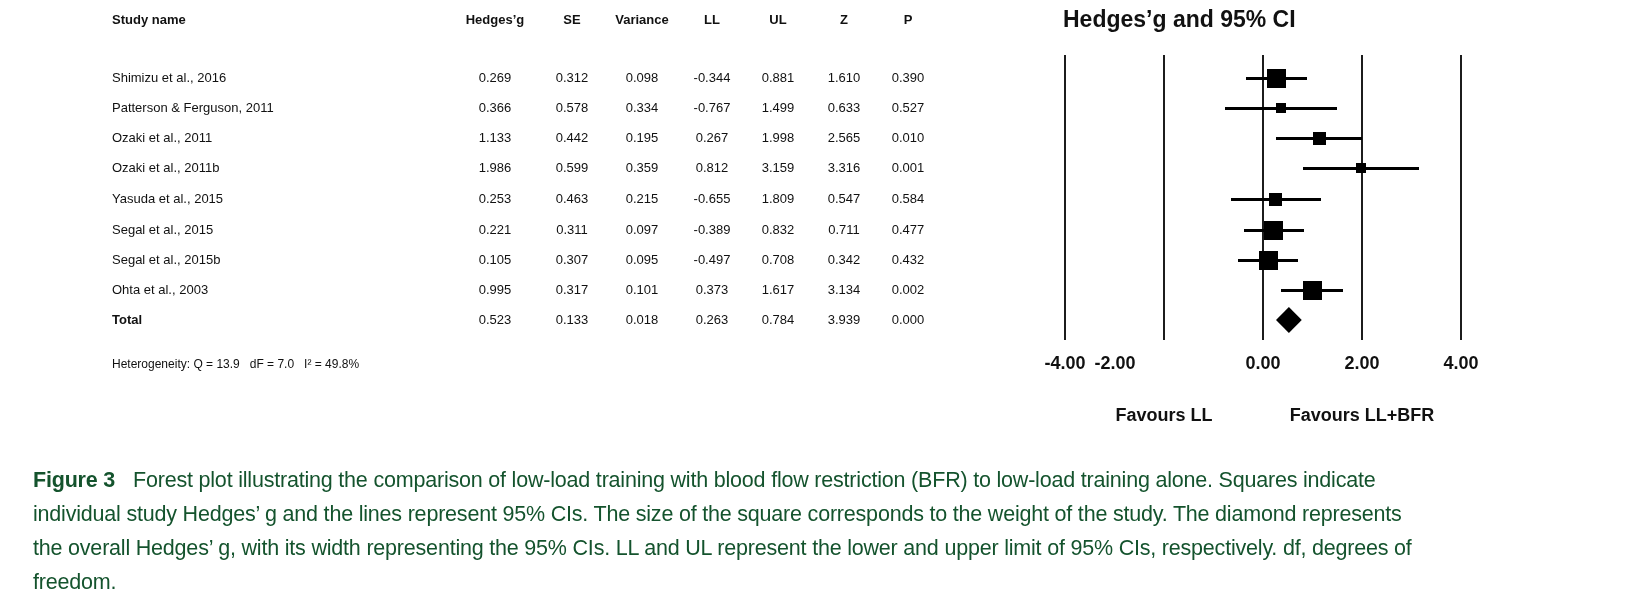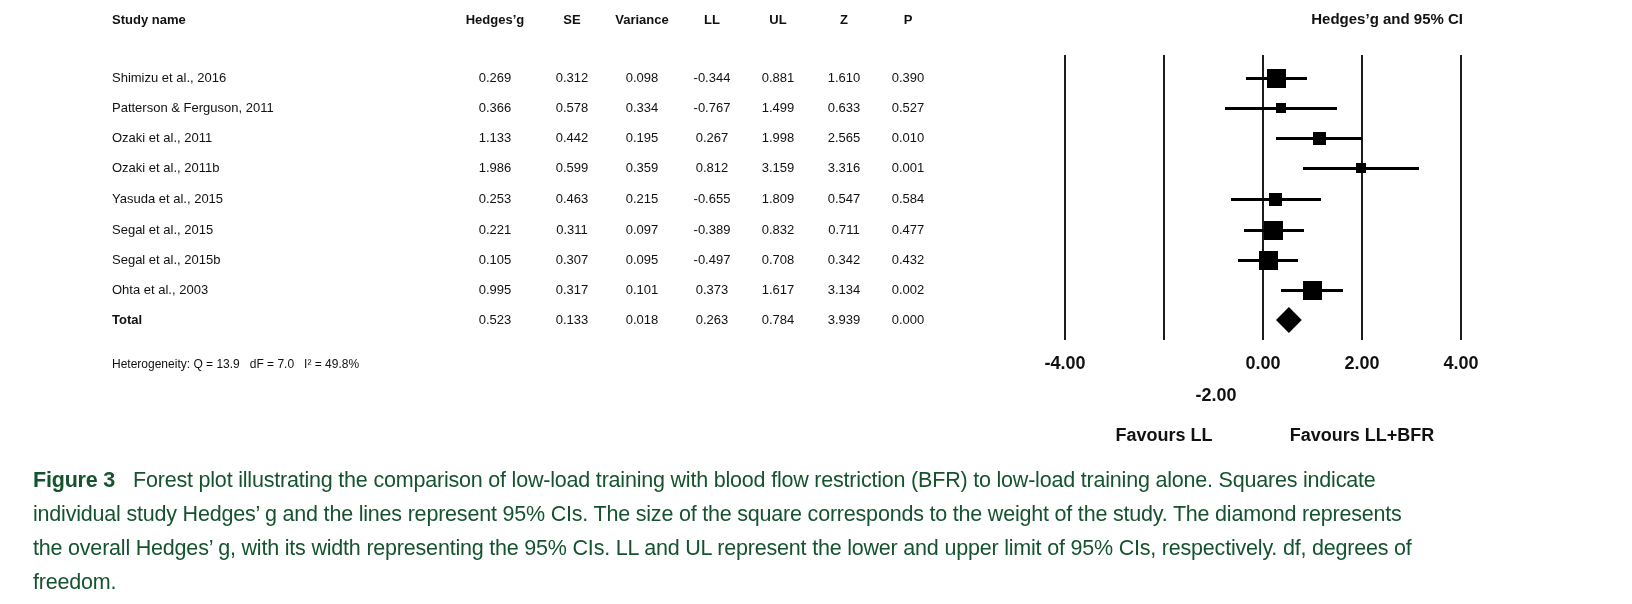--- a/index.html
+++ b/index.html
@@ -16,36 +16,36 @@
   .row span{text-align:center;}
   .row span.c0{text-align:left;}
   .bold{font-weight:bold;}
   .het{
     position:absolute;left:112px;top:351px;height:26px;line-height:26px;
     font-size:12px;white-space:pre;
   }
   
   .ptitle{
     position:absolute;left:1063px;top:6px;width:400px;height:26px;line-height:26px;
-    text-align:right;font-size:15px;font-weight:bold;
+    text-align:left;font-size:23px;font-weight:bold;
   }
   #plot-layer{position:absolute;left:0;top:0;width:1632px;height:604px;}
   .gridline{position:absolute;top:55px;width:2px;height:285px;background:#1c1c1c;}
   .ciline{position:absolute;height:3px;background:#000;}
   .sq{position:absolute;background:#000;}
   .diamond{
     position:absolute;background:#000;
     clip-path:polygon(50% 0,100% 50%,50% 100%,0 50%);
   }
   .ticklabel{
     position:absolute;top:351px;width:90px;height:24px;line-height:24px;
     text-align:center;font-size:18px;font-weight:bold;
   }
   .fav{
-    position:absolute;top:422px;height:26px;line-height:26px;
+    position:absolute;top:402px;height:26px;line-height:26px;
     text-align:center;font-size:18px;font-weight:bold;white-space:nowrap;
   }
   .fav.left{left:1064px;width:200px;}
   .fav.right{left:1232px;width:260px;}
   
   .caption{
     position:absolute;left:33px;top:463px;width:1590px;
     font-size:21.5px;line-height:34px;letter-spacing:-0.2px;color:#14532d;
   }
   .caption .line{white-space:nowrap;}
@@ -159,21 +159,21 @@
     <span>0.000</span>
   </div>
 
   <div class="het">Heterogeneity: Q = 13.9   dF = 7.0   I² = 49.8%</div>
 
   <div class="ptitle">Hedges’g and 95% CI</div>
   <div id="plot-layer">
       <div class="gridline" style="left: 1064px;"></div>
       <div class="ticklabel" style="left: 1020px;">-4.00</div>
       <div class="gridline" style="left: 1163px;"></div>
-      <div class="ticklabel" style="left: 1171px; margin-top: 32px;">-2.00</div>
+      <div class="ticklabel" style="left: 1070px;">-2.00</div>
       <div class="gridline" style="left: 1262px;"></div>
       <div class="ticklabel" style="left: 1218px;">0.00</div>
       <div class="gridline" style="left: 1361px;"></div>
       <div class="ticklabel" style="left: 1317px;">2.00</div>
       <div class="gridline" style="left: 1460px;"></div>
       <div class="ticklabel" style="left: 1416px;">4.00</div>
       <div class="ciline" style="left: 1245.97px; width: 60.6375px; top: 76.5px;"></div>
       <div class="sq" style="left: 1266.82px; top: 68.5px; width: 19px; height: 19px;"></div>
       <div class="ciline" style="left: 1225.03px; width: 112.167px; top: 106.5px;"></div>
       <div class="sq" style="left: 1276.12px; top: 103px; width: 10px; height: 10px;"></div>

